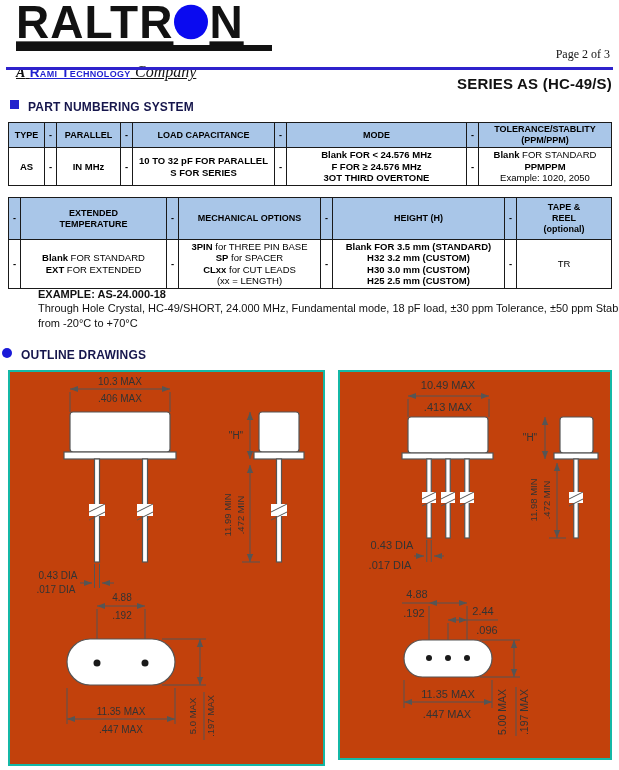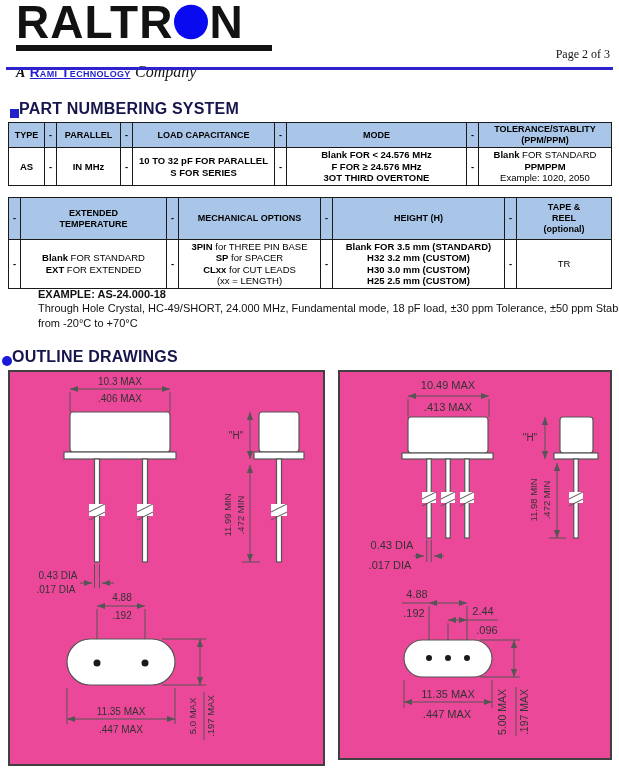--- a/index.html
+++ b/index.html
@@ -1,52 +1,52 @@
 <!DOCTYPE html>
 <html><head>
 <meta charset="utf-8">
 <style>
   html,body{margin:0;padding:0;background:#e8e8e8;}
   .page{position:relative;width:619px;height:770px;background:#fff;overflow:hidden;
         font-family:"Liberation Sans",sans-serif;color:#111;}
   
-  .logo{position:absolute;left:16px;top:4px;width:256px;}
+  .logo{position:absolute;left:16px;top:4px;width:256px;text-decoration:underline;}
   .brand-row{font-size:46px;font-weight:bold;line-height:0.82;letter-spacing:1px;
              color:#121212;white-space:nowrap;transform:scaleY(1.02);}
   .o-circle{display:inline-block;width:34px;height:34px;border-radius:50%;
             background:#0a0af0;vertical-align:-1px;margin:0 1px;}
   .brand-bar{height:6px;background:#121212;margin-top:3px;width:100%;}
   .tagline{margin-top:12px;white-space:nowrap;}
   .tag-a{font-family:"Liberation Serif",serif;font-style:italic;font-weight:bold;font-size:14px;}
   .tag-rami{color:#1f1fd0;font-weight:bold;text-decoration:underline;
             font-variant:small-caps;font-size:13.5px;letter-spacing:.3px;}
   .tag-co{font-family:"Liberation Serif",serif;font-style:italic;font-size:16px;}
   .doc-title{position:absolute;right:19px;top:27px;font-size:13.5px;font-weight:bold;letter-spacing:.2px;}
   .page-num{position:absolute;right:9px;top:47px;font-family:"Liberation Serif",serif;font-size:12px;}
   .blue-rule{position:absolute;left:6px;right:6px;top:67px;height:3px;background:#2e22cc;}
   .series{position:absolute;right:7px;top:75px;font-size:15px;font-weight:bold;letter-spacing:.2px;}
   
-  .sec-head{position:absolute;display:flex;align-items:flex-end;gap:0;font-weight:bold;
-            font-size:16px;color:#16164c;letter-spacing:.2px;}
+  .sec-head{position:absolute;display:flex;align-items:flex-start;gap:9px;font-weight:bold;
+            font-size:12px;color:#16164c;letter-spacing:.2px;}
   .sq-bullet{width:9px;height:9px;background:#2222cc;}
   .dot-bullet{width:10px;height:10px;border-radius:50%;background:#1a1ad8;}
   
   .pn-table{position:absolute;left:8px;border-collapse:collapse;table-layout:fixed;width:603px;}
   .pn-table th,.pn-table td{border:1px solid #1a1a1a;text-align:center;vertical-align:middle;
             padding:1px 2px;overflow:hidden;}
   .pn-table th{background:#a9c6e8;font-size:9px;line-height:1.2;color:#000;}
   .pn-table td{font-size:9.5px;line-height:1.2;color:#000;}
   .t1{top:122px;} .t1 .hrow{height:25px;} .t1 .drow{height:38px;}
   .t2{top:197px;} .t2 .hrow{height:42px;} .t2 .drow{height:42px;}
   .b{font-weight:bold;}
   
   .example{position:absolute;left:10px;top:287px;width:601px;font-size:11px;line-height:1.3;margin-left:28px;}
   .ex-label{font-weight:bold;}
   
-  .draw-box{position:absolute;border:2px solid #404040;background:#ec4899;}
+  .draw-box{position:absolute;border:2px solid #14b8a6;background:#c2410c;}
   .box-left{left:8px;top:370px;width:313px;height:392px;}
   .box-right{left:338px;top:370px;width:270px;height:386px;}
   svg text{font-family:"Liberation Sans",sans-serif;font-size:10px;fill:#333;}
   svg text.sm{font-size:9.5px;}
   .dl{stroke:#555;stroke-width:1;fill:none;}
   .df{fill:#fff;stroke:#555;stroke-width:1.2;}
   .pin{fill:#1a1a1a;}
 </style>
 </head>
 <body>
@@ -57,20 +57,21 @@
     <div class="brand-row"><span>RALTR</span><span class="o-circle"></span><span>N</span></div>
     <div class="brand-bar"></div>
     <div class="tagline">
       <span class="tag-a">A</span>
       <span class="tag-rami">Rami Technology</span>
       <span class="tag-co">Company</span>
     </div>
   </div>
   <div class="page-num">Page 2 of 3</div>
   <div class="blue-rule"></div>
+  <div class="series">SERIES AS (HC-49/S)</div>
 
   <div class="sec-head" style="left:10px;top:100px;">
     <span class="sq-bullet"></span>
     <span>PART NUMBERING SYSTEM</span>
   </div>
 
   <table class="pn-table t1">
     <colgroup>
         <col style="width:36px">
         <col style="width:12px">

